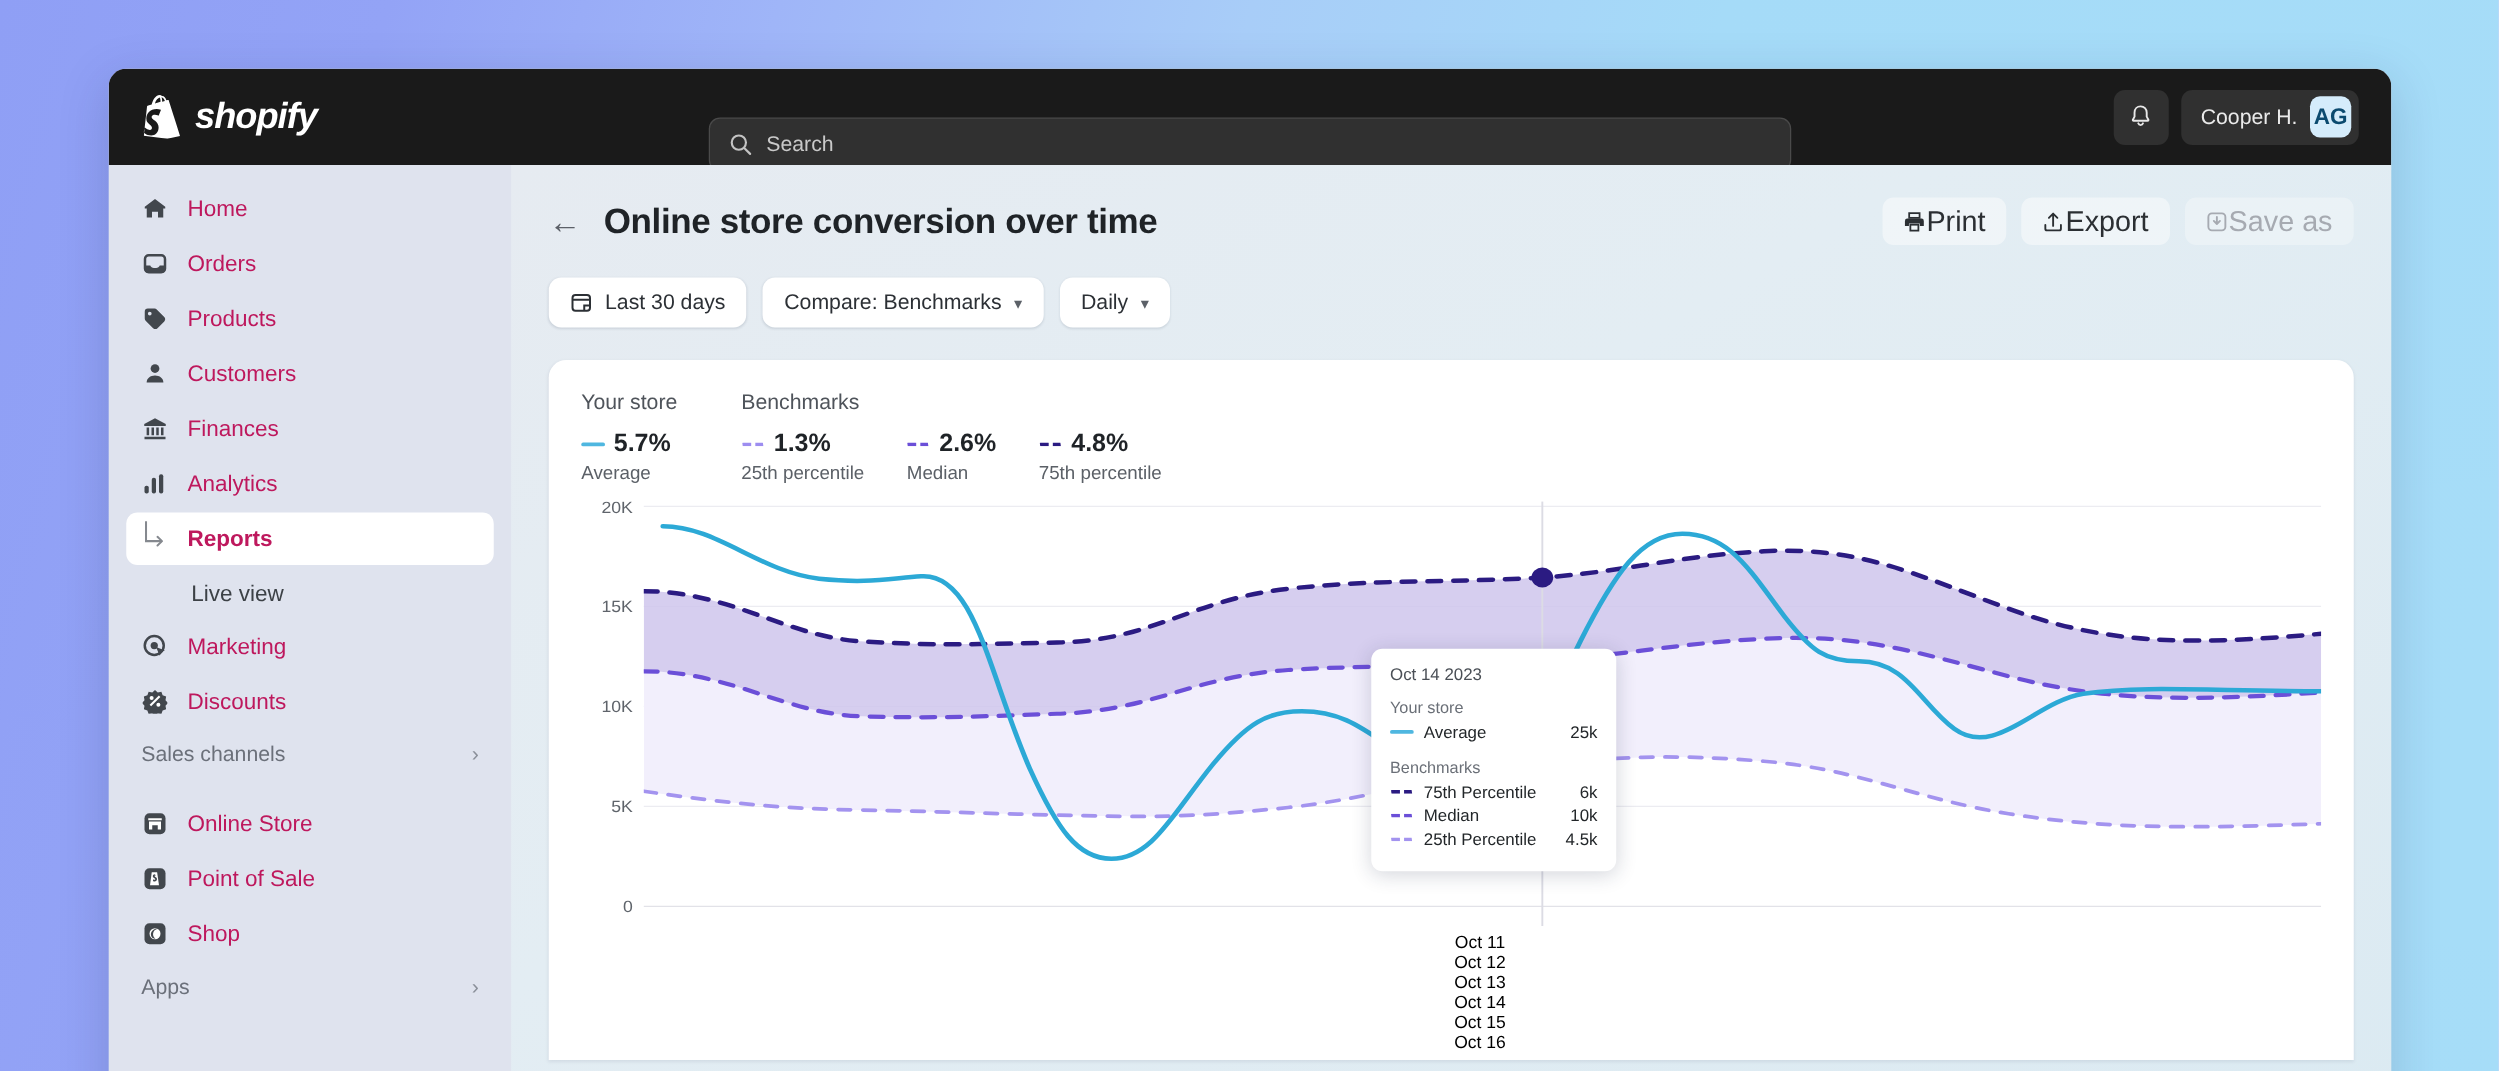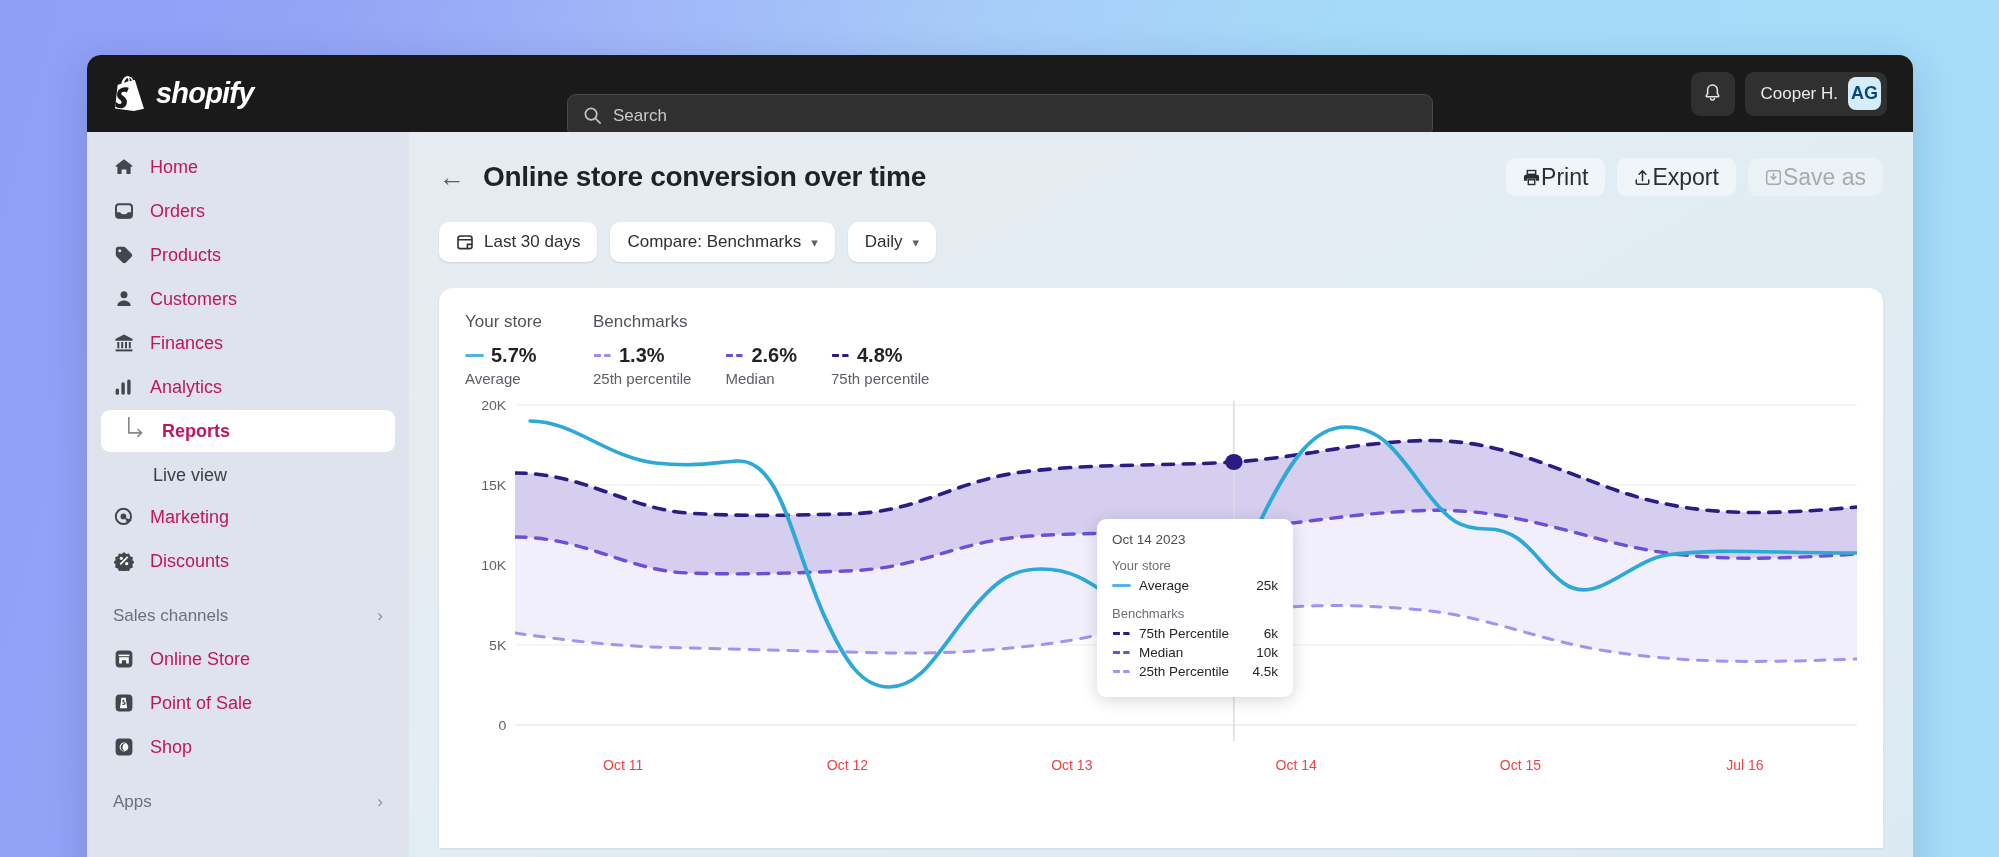--- a/index.html
+++ b/index.html
@@ -86,29 +86,29 @@
   }
   .nav-item {
     display: flex; align-items: center; gap: 16px;
     height: 42px; padding: 0 12px;
     border-radius: 9px; cursor: pointer;
     color: #be185d; font-size: 18px;
     margin-bottom: 2px;
   }
   .nav-item .ico { width: 21px; height: 21px; flex: 0 0 21px; display:flex; align-items:center; justify-content:center;}
   .nav-item.active { background: #ffffff; font-weight: 700; }
-  .nav-sub { padding-left: 24px; }
+  .nav-sub { padding-left: 12px; }
   .nav-sub .ico { opacity: .75; }
   .nav-plain {
     display:flex; align-items:center; height:42px;
     padding-left: 52px; font-size: 18px; color:#3c4146; cursor:pointer;
     border-radius:9px;
   }
   .section-head {
-    display:flex; align-items:center; justify-content:space-between;
+    display:flex; justify-content:space-between;
     height: 44px; padding: 0 12px;
     color: #6b707a; font-size: 17px; cursor: pointer;
     margin-top: 12px;
   }
   .sec-chevron { color:#8a8f99; font-size: 17px; }
 
   
   #main {
     flex: 1; min-width: 0;
     background: linear-gradient(150deg,#e6ebf1 0%, #e3edf3 40%, #dbeaf2 100%);
@@ -168,22 +168,22 @@
   .dash-solid { width:19px; height:3px; border-radius:2px; display:inline-block; }
   .dash-dotted {
     width:19px; height:0; display:inline-block;
     border-top-width:3px; border-top-style: dashed; border-radius:2px;
   }
 
   
   #plot-wrap { position: relative; height: 400px; }
   #plot-svg { display:block; width:100%; height: 340px; }
   #x-axis {
-    display:flex; margin-top: 16px; padding-left: 46px;
-    font-size: 14px; color: #ef4444;
+    display:flex; margin-top: 4px; padding-left: 46px;
+    font-size: 14px; color: #000000; flex-direction: column;
   }
   #x-axis span { flex: 1; text-align: center; }
 
   
   #tooltip {
     position: absolute;
     left: 632px; top: 118px;
     width: 196px;
     background: #fff;
     border-radius: 9px;
@@ -559,21 +559,21 @@
               <circle cx="707" cy="61" r="8" fill="#2b1b82"></circle>
             </g>
           </svg>
 
           <div id="x-axis">
             <span>Oct 11</span>
             <span>Oct 12</span>
             <span>Oct 13</span>
             <span>Oct 14</span>
             <span>Oct 15</span>
-            <span>Jul 16</span>
+            <span>Oct 16</span>
           </div>
 
           <div id="tooltip">
             <div id="tt-date">Oct 14 2023</div>
 
             <div class="tt-group-label">Your store</div>
             <div class="tt-row">
               <span class="tt-left">
                 <span class="dash-solid" style="background:#4fb7e0"></span>
                 <span>Average</span>

